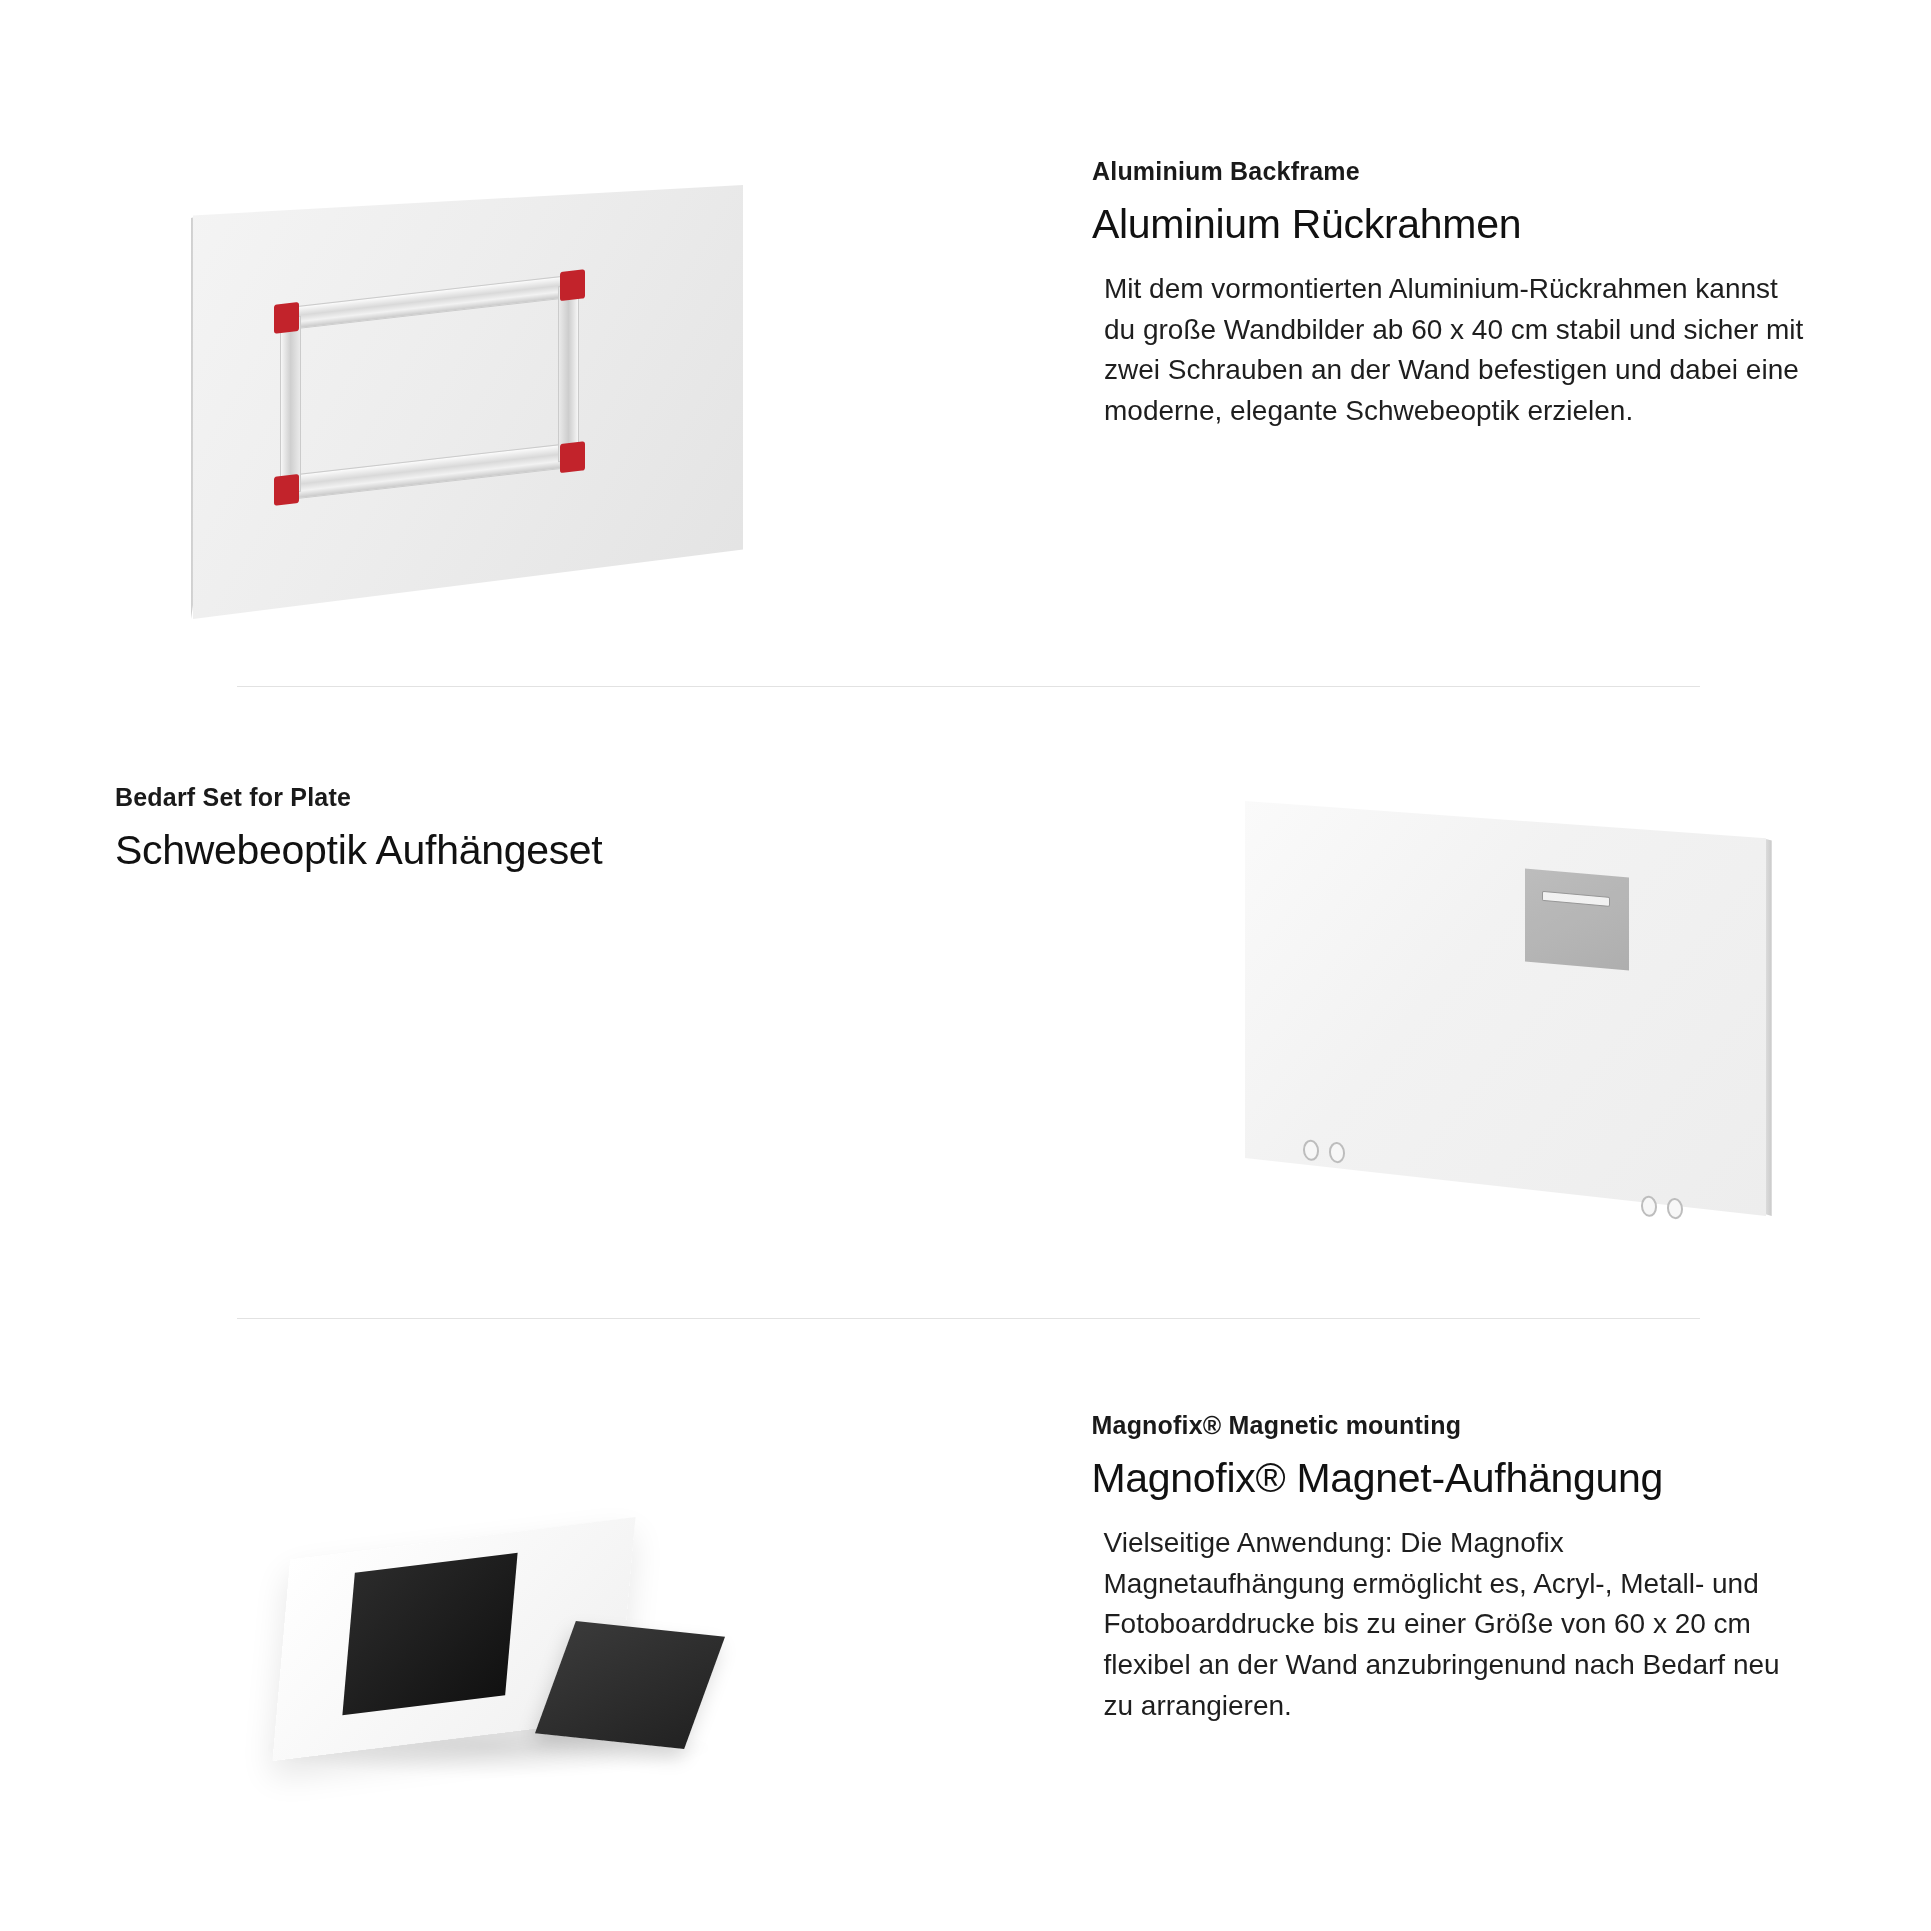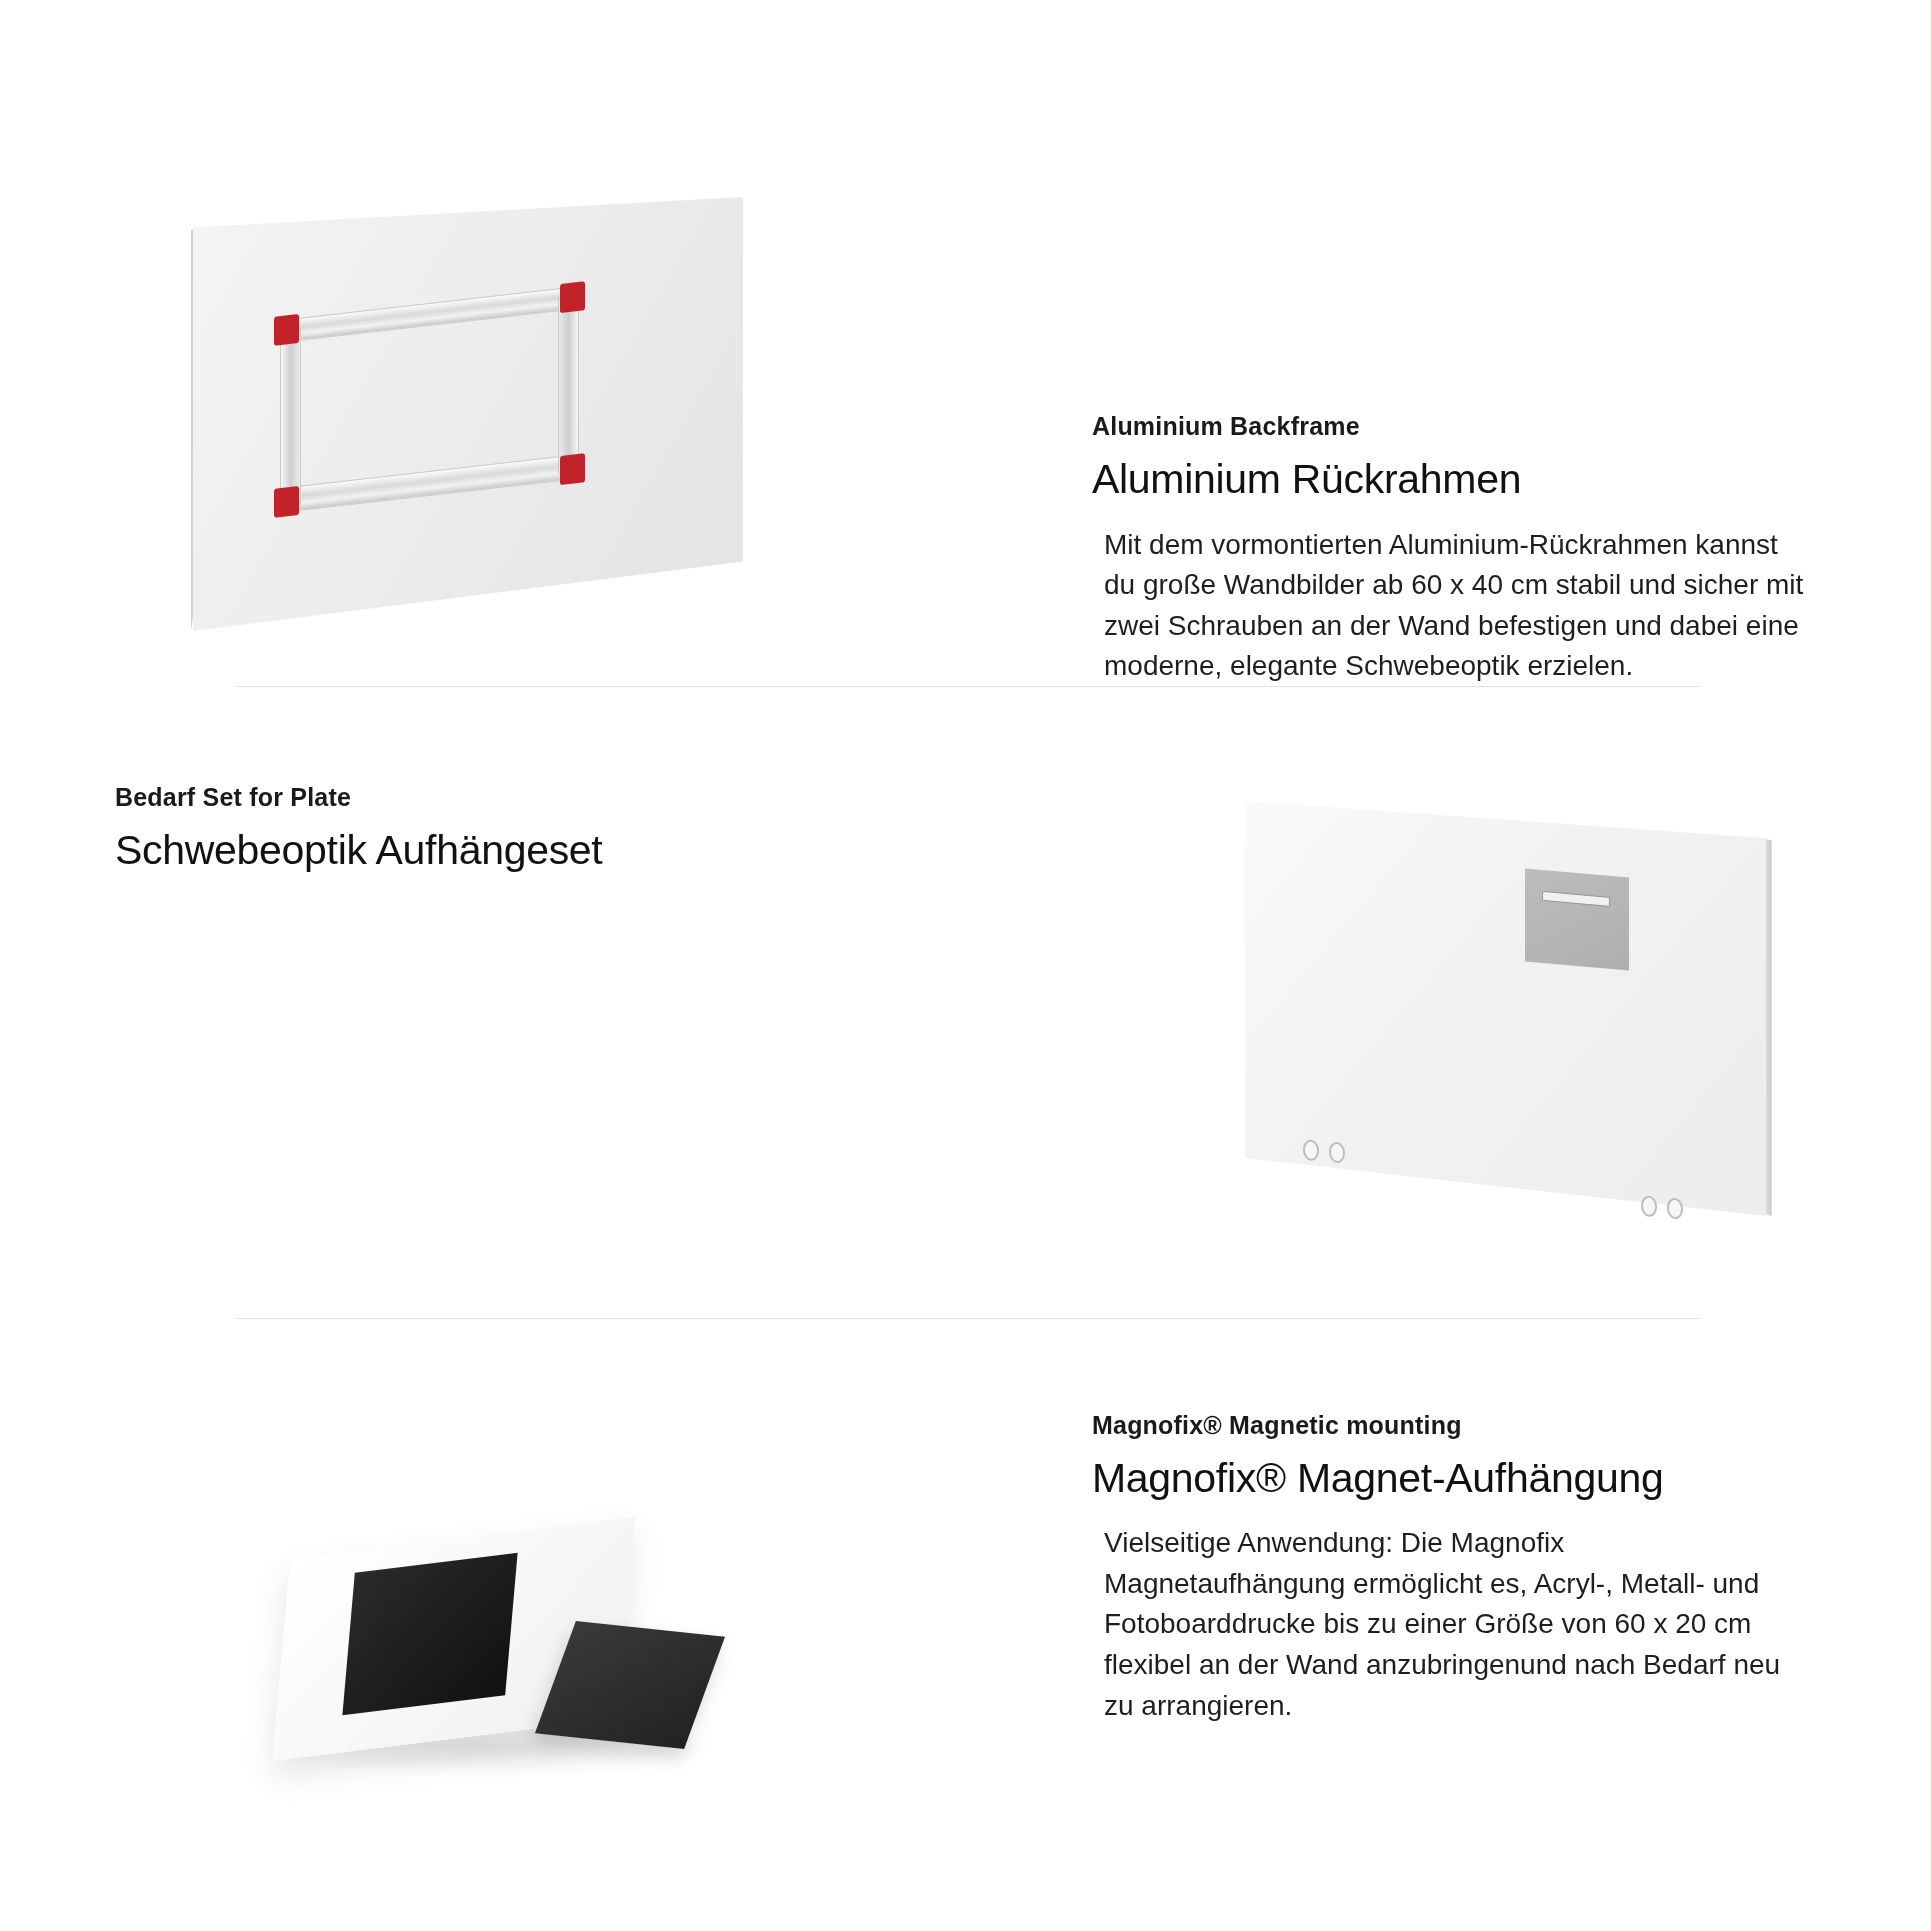--- a/index.html
+++ b/index.html
@@ -70,21 +70,21 @@
   
   .divider {
     position: absolute;
     left: 237px;
     width: 1463px;
     height: 1px;
     background: #e2e2e2;
   }
 
   
-  #section-1 { top: 158px; align-items: flex-end; }
+  #section-1 { top: 146px; }
   .bf-wrap {
     position: relative;
     width: 850px;
     height: 541px;
   }
   
   .bf-plate {
     position: absolute;
     left: 77px;
     top: 39px;
@@ -190,21 +190,21 @@
   .hs-spacers.s2 { left: 676px; top: 425px; transform: skewY(5deg); }
   .hs-dot {
     width: 16.4px;
     height: 21px;
     border: 2.9px solid #bdbdbd;
     border-radius: 50%;
     background: #f7f7f7;
   }
 
   
-  #section-3 { top: 1400px; }
+  #section-3 { top: 1400px; justify-content: center; }
   .mg-wrap {
     position: relative;
     width: 850px;
     height: 463px;
   }
   .mg-card {
     position: absolute;
     left: 164px;
     top: 140px;
     width: 348px;

